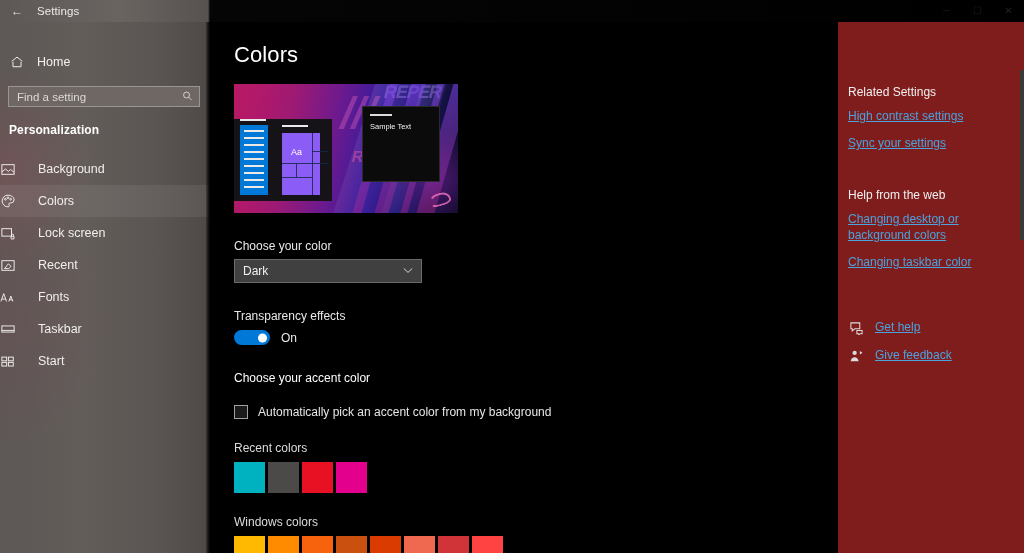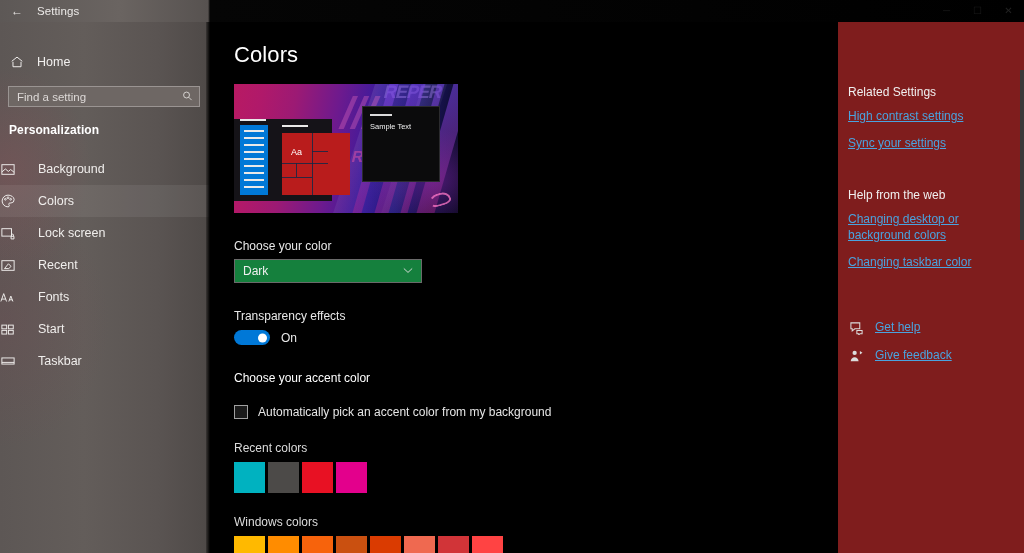--- a/index.html
+++ b/index.html
@@ -168,42 +168,42 @@
   }
   
   .pv-start {
     position: absolute; left: 0; bottom: 12px;
     width: 98px; height: 82px;
     background: #151318;
   }
   .pv-applist { position: absolute; left: 6px; top: 6px; width: 28px; height: 70px; background: #0078d7; }
   .pv-applist .ln { position: absolute; left: 4px; height: 2px; background: #e9e9e9; }
   .pv-underline { position: absolute; background: #e9e9e9; height: 2px; }
-  .pv-tiles { position: absolute; left: 48px; top: 14px; width: 68px; height: 62px; background: #b91c1c; }
+  .pv-tiles { position: absolute; left: 48px; top: 14px; width: 38px; height: 62px; background: #8b5cf6; }
   .pv-tile-ln { position: absolute; background: rgba(20,40,70,.85); }
   .pv-aa {
     position: absolute; left: 9px; top: 14px;
     font-size: 9px; color: #fff;
   }
   
   .pv-win {
     position: absolute; left: 128px; top: 22px;
     width: 78px; height: 76px;
     background: #0b0b0c;
     border: 1px solid #2b2b2e;
   }
   .pv-win .bar { position: absolute; left: 7px; top: 7px; width: 22px; height: 2px; background: #dcdcdc; }
   .pv-win .txt { position: absolute; left: 7px; top: 15px; font-size: 7.5px; color: #f0f0f0; }
 
   
   .lbl-sm { font-size: 12px; color: #e8e8e8; margin-top: 26px; margin-bottom: 6px; }
   .select {
     position: relative;
     width: 188px; height: 24px;
-    background: #15803d;
+    background: #404040;
     border: 1px solid #6a6a6a;
     display: flex; align-items: center;
     padding: 0 24px 0 8px;
     font-size: 12px; color: #f0f0f0;
   }
   .select .chev {
     position: absolute; right: 8px; top: 50%; transform: translateY(-50%);
     font-size: 9px; color: #e0e0e0;
   }
 
@@ -374,38 +374,38 @@
                 <path d="M2 8.8h4.4"></path>
               <path d="M10 11.5 12.3 5.4 14.6 11.5"></path>
                 <path d="M10.7 9.6h3.2"></path>
             </svg>
           </span>
           <span>Fonts</span>
         </div>
 
         <div class="navitem">
           <span class="ico">
+            <svg width="14" height="12" viewBox="0 0 16 12" fill="none" stroke="#efedeb" stroke-width="1.1">
+              <rect x="1" y="2.5" width="14" height="7"></rect>
+                <path d="M1 7.6h14"></path>
+            </svg>
+          </span>
+          <span>Taskbar</span>
+        </div>
+
+        <div class="navitem">
+          <span class="ico">
             <svg width="14" height="13" viewBox="0 0 16 14" fill="none" stroke="#efedeb" stroke-width="1.1">
               <rect x="1" y="2" width="5.5" height="4.2"></rect>
                 <rect x="8.5" y="2" width="5.5" height="4.2"></rect>
               <rect x="1" y="8" width="5.5" height="4.2"></rect>
                 <rect x="8.5" y="8" width="5.5" height="4.2"></rect>
             </svg>
           </span>
           <span>Start</span>
-        </div>
-
-        <div class="navitem">
-          <span class="ico">
-            <svg width="14" height="12" viewBox="0 0 16 12" fill="none" stroke="#efedeb" stroke-width="1.1">
-              <rect x="1" y="2.5" width="14" height="7"></rect>
-                <path d="M1 7.6h14"></path>
-            </svg>
-          </span>
-          <span>Taskbar</span>
         </div>
 
       </div>
     </div>
 
     <div class="content">
 
       <div class="page-title">Colors</div>
 
       <div class="preview">

